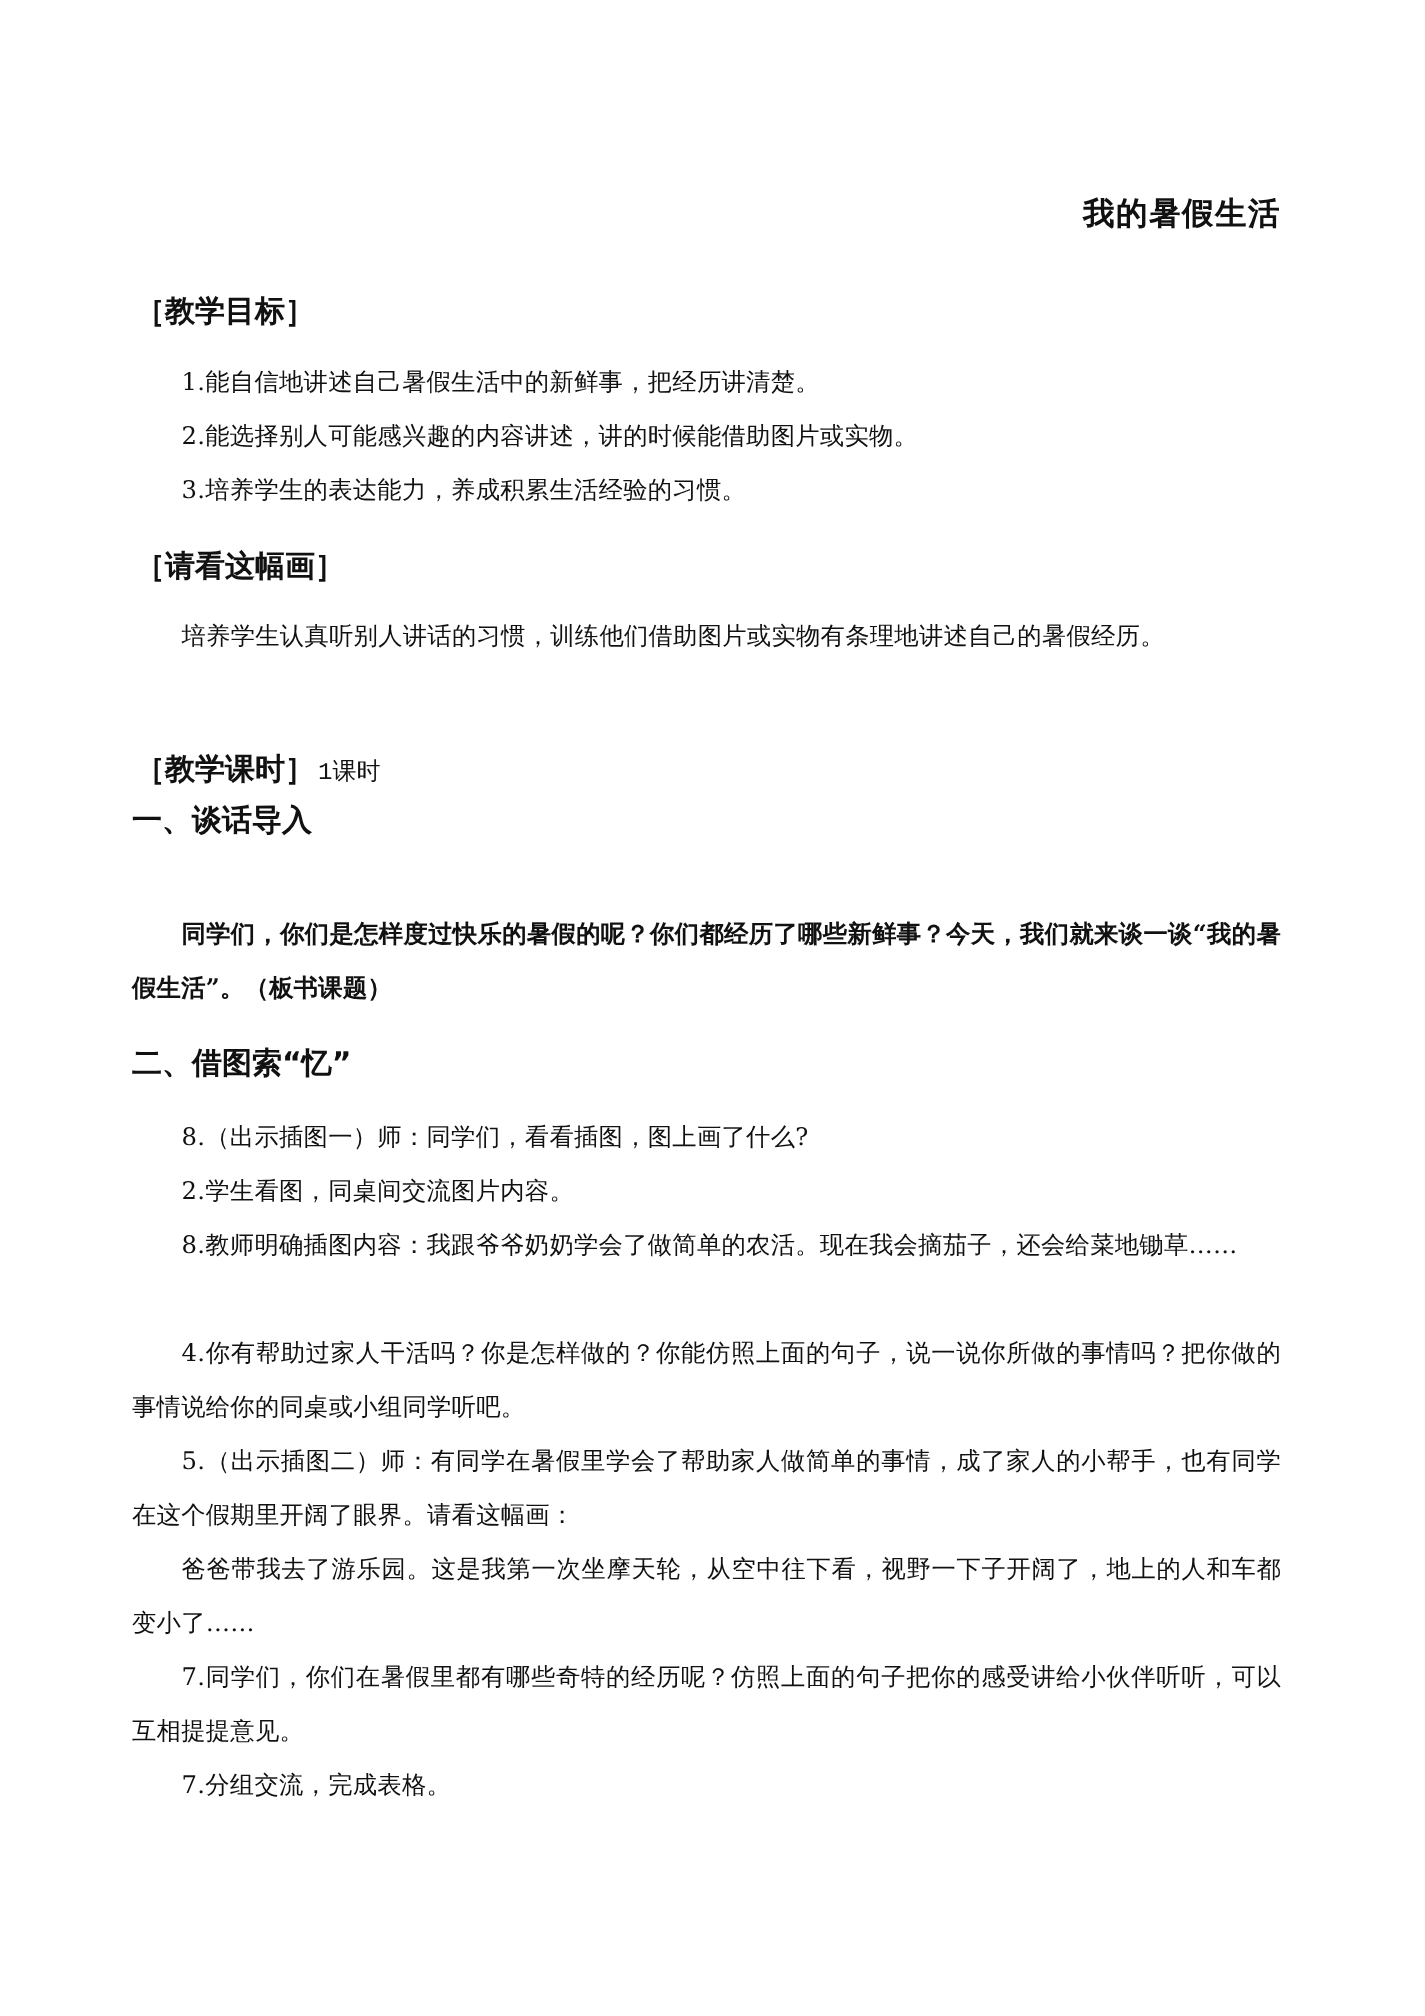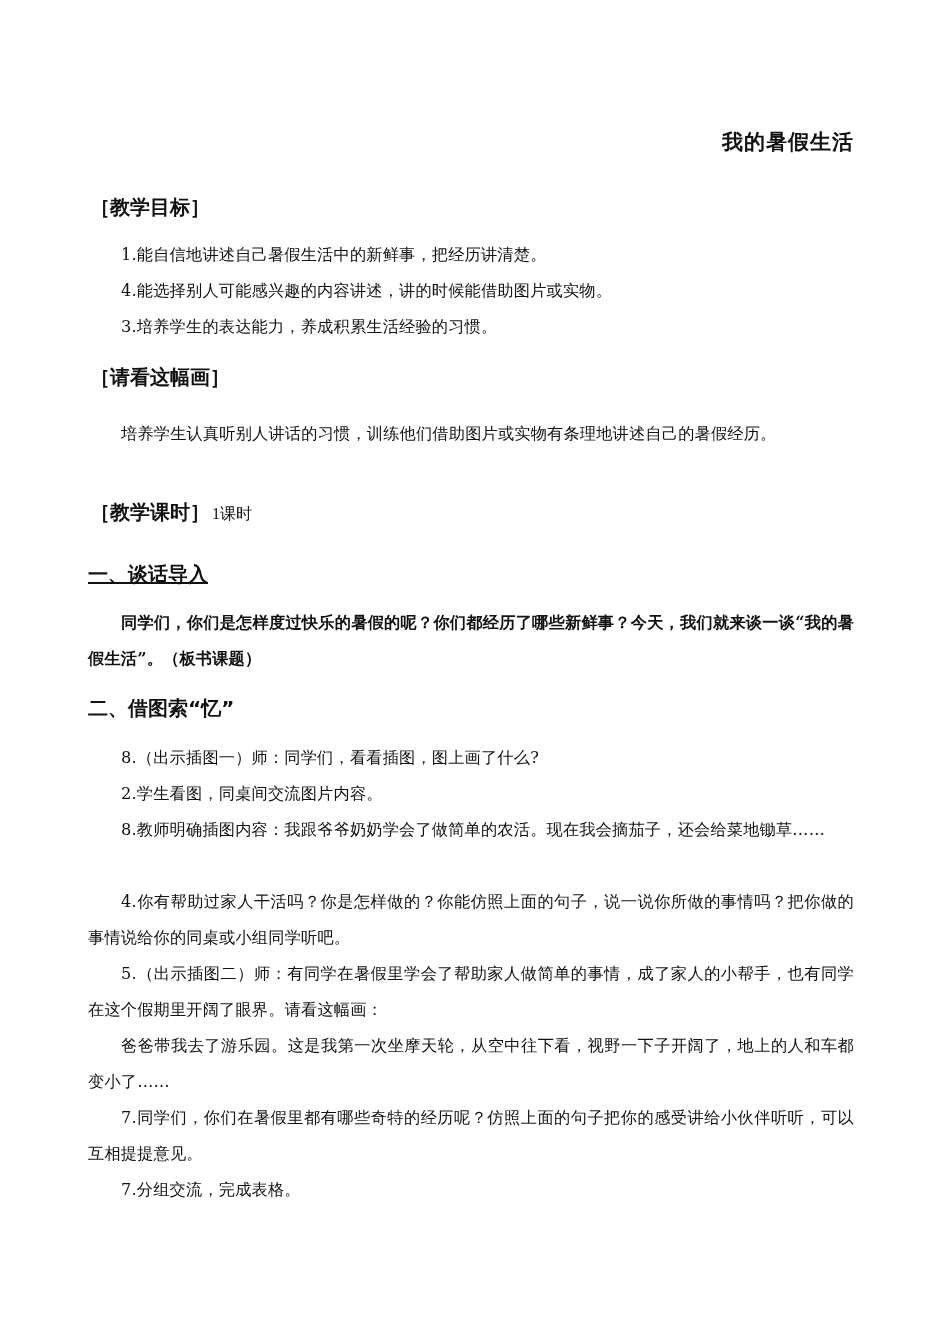--- a/index.html
+++ b/index.html
@@ -36,21 +36,21 @@
     .h-bracket {
       position: absolute;
       left: 0;
       margin: 2px;
       font-family: "DejaVu Sans", "Liberation Sans", sans-serif;
       font-size: 20px;
       font-weight: bold;
       white-space: nowrap;
     }
     .h-bracket .suffix {
-      font-family: Liberation Serif, serif;
+      font-family: Liberation Mono, monospace;
       font-weight: normal;
       font-size: 16px;
       margin-left: 2px;
     }
     .h-section {
       position: absolute;
       left: 0;
       margin: 0;
       font-family: "DejaVu Sans", "Liberation Sans", sans-serif;
       font-size: 20px;
@@ -71,31 +71,31 @@
   </style>
 </head>
 <body>
 
 <div class="page">
 
   <h1 class="title">我的暑假生活</h1>
 
   <h2 class="h-bracket" style="top:192px;">［教学目标］</h2>
   <p class="para" style="top:237px;">1.能自信地讲述自己暑假生活中的新鲜事，把经历讲清楚。</p>
-  <p class="para" style="top:273px;">4.能选择别人可能感兴趣的内容讲述，讲的时候能借助图片或实物。</p>
+  <p class="para" style="top:273px;">2.能选择别人可能感兴趣的内容讲述，讲的时候能借助图片或实物。</p>
   <p class="para" style="top:309px;">3.培养学生的表达能力，养成积累生活经验的习惯。</p>
 
   <h2 class="h-bracket" style="top:362px;">［请看这幅画］</h2>
-  <p class="para" style="top:416px;">培养学生认真听别人讲话的习惯，训练他们借助图片或实物有条理地讲述自己的暑假经历。</p>
+  <p class="para" style="top:406px;">培养学生认真听别人讲话的习惯，训练他们借助图片或实物有条理地讲述自己的暑假经历。</p>
 
   <h2 class="h-bracket" style="top:497px;">
     <span>［教学课时］</span><span class="suffix">1课时</span>
   </h2>
 
-  <h2 class="h-section" style="top:561px;text-decoration:underline;">一、谈话导入</h2>
+  <h2 class="h-section" style="top:533px;">一、谈话导入</h2>
   <p class="para" style="top:605px;font-weight:bold;">同学们，你们是怎样度过快乐的暑假的呢？你们都经历了哪些新鲜事？今天，我们就来谈一谈“我的暑假生活”。（板书课题）</p>
 
   <h2 class="h-section" style="top:695px;">二、借图索“忆”</h2>
   <p class="para" style="top:740px;">8.（出示插图一）师：同学们，看看插图，图上画了什么?</p>
   <p class="para" style="top:776px;">2.学生看图，同桌间交流图片内容。</p>
   <p class="para" style="top:812px;">8.教师明确插图内容：我跟爷爷奶奶学会了做简单的农活。现在我会摘茄子，还会给菜地锄草……</p>
   <p class="para" style="top:884px;">4.你有帮助过家人干活吗？你是怎样做的？你能仿照上面的句子，说一说你所做的事情吗？把你做的事情说给你的同桌或小组同学听吧。</p>
   <p class="para" style="top:956px;">5.（出示插图二）师：有同学在暑假里学会了帮助家人做简单的事情，成了家人的小帮手，也有同学在这个假期里开阔了眼界。请看这幅画：</p>
   <p class="para" style="top:1028px;">爸爸带我去了游乐园。这是我第一次坐摩天轮，从空中往下看，视野一下子开阔了，地上的人和车都变小了……</p>
   <p class="para" style="top:1100px;">7.同学们，你们在暑假里都有哪些奇特的经历呢？仿照上面的句子把你的感受讲给小伙伴听听，可以互相提提意见。</p>

